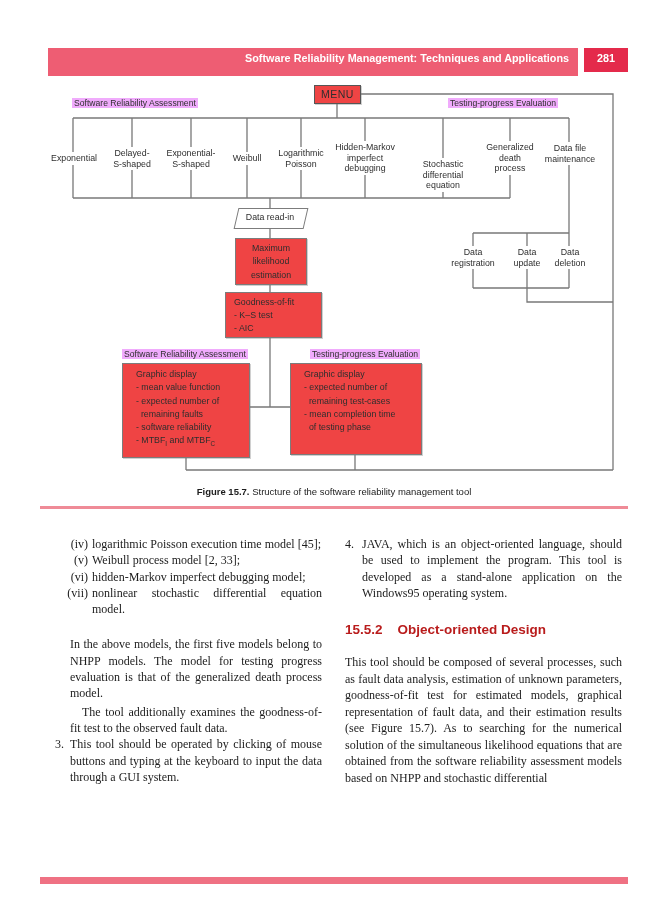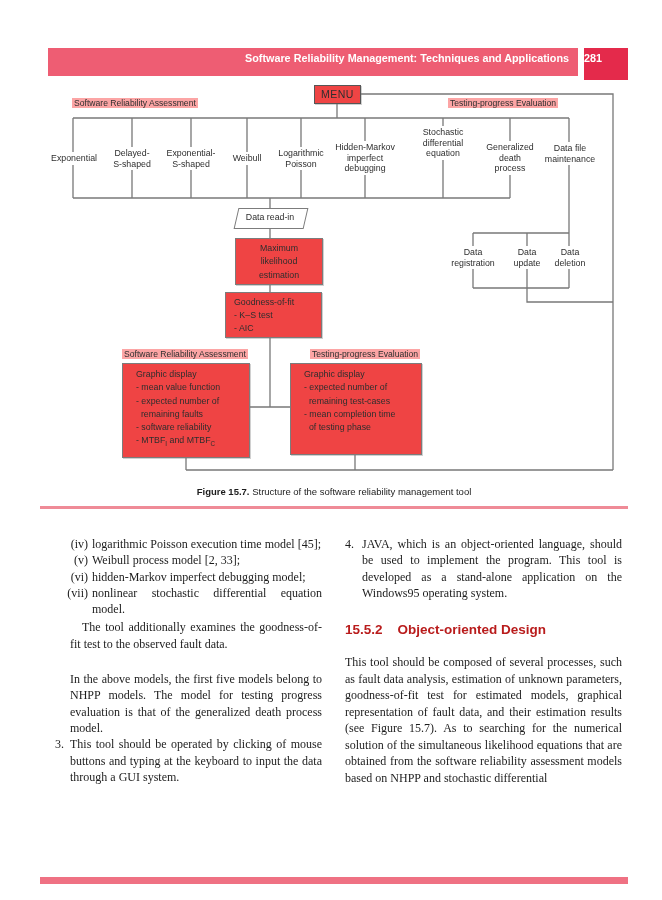--- a/index.html
+++ b/index.html
@@ -5,39 +5,39 @@
   html,body{margin:0;padding:0;}
   body{width:662px;height:900px;background:#ffffff;position:relative;overflow:hidden;
        font-family:"Liberation Serif", serif;color:#1c1c1c;}
   .abs{position:absolute;}
 
   
   .hdr-bar{left:48px;top:48px;width:530px;height:28px;background:#ee5d73;
            color:#fff;font-family:"Liberation Sans",sans-serif;font-weight:bold;
            font-size:10.8px;line-height:20px;text-align:right;padding-right:9px;
            box-sizing:border-box;}
-  .hdr-page{left:584px;top:48px;width:44px;height:32px;background:#e42a4b;color:#fff;
+  .hdr-page{left:584px;top:48px;width:44px;height:24px;background:#e42a4b;color:#fff;
             font-family:"Liberation Sans",sans-serif;font-weight:bold;font-size:10.8px;
-            line-height:20px;text-align:left;}
+            line-height:20px;text-align:center;}
 
   
   svg.lines{left:0;top:0;pointer-events:none;}
   .dg{font-family:"Liberation Sans",sans-serif;color:#2e2e2e;}
   .box{border:1.4px solid #7c7c7c;background:#ef4444;box-sizing:border-box;
        box-shadow:1px 1px 0 rgba(120,120,120,.35);}
   .menu-box{left:314px;top:85px;width:47px;height:19px;border:1.6px solid #565656;
             font-size:10.5px;text-align:center;line-height:16px;letter-spacing:.5px;}
-  .grp-lbl{font-size:8.6px;white-space:nowrap;background:#fca5a5;padding:0 2px;}
+  .grp-lbl{font-size:8.6px;white-space:nowrap;background:#f0abfc;padding:0 2px;}
   .branch{transform:translateX(-50%);text-align:center;font-size:8.8px;line-height:10.6px;
           white-space:pre-line;background:#fff;padding:1px 2px;}
   .para-wrap{left:236px;top:208px;width:68px;height:19px;border:1.3px solid #7c7c7c;
              transform:skewX(-13deg);background:#fff;}
   .para-txt{left:232px;top:208px;width:76px;height:19px;font-size:8.8px;line-height:19px;
             text-align:center;}
-  .mle-box{left:235px;top:238px;width:88px;height:47px;font-size:8.8px;line-height:13.4px;
+  .mle-box{left:235px;top:238px;width:72px;height:47px;font-size:8.8px;line-height:13.4px;
            text-align:center;padding-top:3px;white-space:pre-line;}
   .gof-box{left:225px;top:292px;width:97px;height:46px;font-size:8.8px;line-height:13.2px;
            text-align:left;padding:3px 0 0 8px;white-space:pre-wrap;}
   .gbox{font-size:8.8px;line-height:13.3px;padding:4px 0 0 13px;}
   .gbox .items{white-space:pre-wrap;}
   sub.sb{font-size:6.3px;}
   .caption{left:40px;top:486px;width:588px;text-align:center;
            font-family:"Liberation Sans",sans-serif;font-size:9.5px;color:#1c1c1c;}
   .fig-rule{left:40px;top:506px;width:588px;height:3px;background:#ef8b97;}
 
@@ -81,21 +81,21 @@
 <div class="abs branch dg" style="left:132px;top:147px;">Delayed-
 S-shaped</div>
 <div class="abs branch dg" style="left:191px;top:147px;">Exponential-
 S-shaped</div>
 <div class="abs branch dg" style="left:247px;top:152px;">Weibull</div>
 <div class="abs branch dg" style="left:301px;top:147px;">Logarithmic
 Poisson</div>
 <div class="abs branch dg" style="left:365px;top:141px;">Hidden-Markov
 imperfect
 debugging</div>
-<div class="abs branch dg" style="left:443px;top:126px;">Stochastic
+<div class="abs branch dg" style="left:443px;top:158px;">Stochastic
 differential
 equation</div>
 <div class="abs branch dg" style="left:510px;top:141px;">Generalized
 death
 process</div>
 <div class="abs branch dg" style="left:570px;top:142px;">Data file
 maintenance</div>
 
 <div class="abs para-wrap"></div>
 <div class="abs para-txt dg">Data read-in</div>
@@ -148,22 +148,22 @@
     <div class="txt">Weibull process model [2, 33];</div>
   </div>
   <div class="lrow">
     <div class="num">(vi)</div>
     <div class="txt">hidden-Markov imperfect debugging model;</div>
   </div>
   <div class="lrow">
     <div class="num">(vii)</div>
     <div class="txt">nonlinear stochastic differential equation model.</div>
   </div>
+  <div class="p-ind" style="margin-top:19px;">In the above models, the first five models belong to NHPP models. The model for testing progress evaluation is that of the generalized death process model.</div>
   <div class="p-ind" style="margin-top:2px;text-indent:12px;">The tool additionally examines the goodness-of-fit test to the observed fault data.</div>
-  <div class="p-ind" style="margin-top:19px;">In the above models, the first five models belong to NHPP models. The model for testing progress evaluation is that of the generalized death process model.</div>
   <div class="lrow n3row">
     <div class="num">3.</div>
     <div class="txt">This tool should be operated by clicking of mouse buttons and typing at the keyboard to input the data through a GUI system.</div>
   </div>
 </div>
 
 <div class="abs col" style="left:345px;top:536px;width:277px;">
   <div class="lrow n4row">
     <div class="num">4.</div>
     <div class="txt">JAVA, which is an object-oriented language, should be used to implement the program. This tool is developed as a stand-alone application on the Windows95 operating system.</div>

